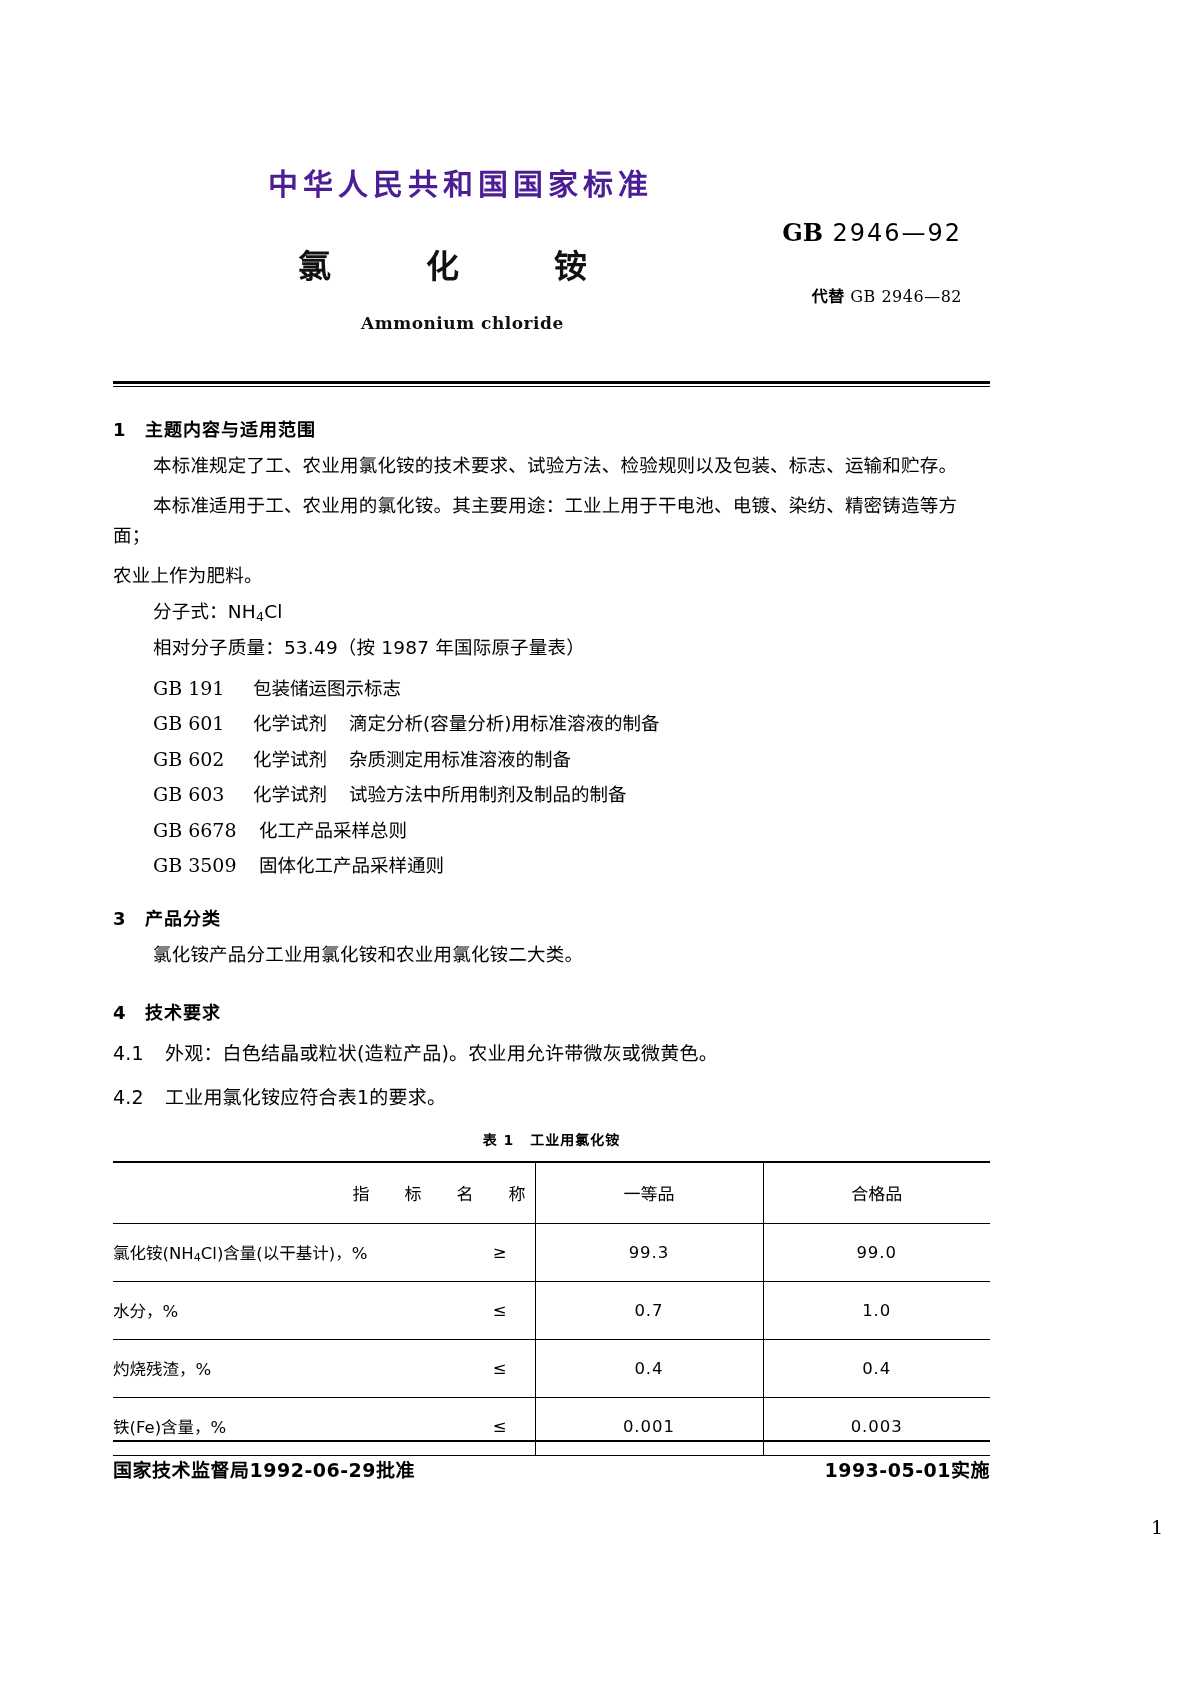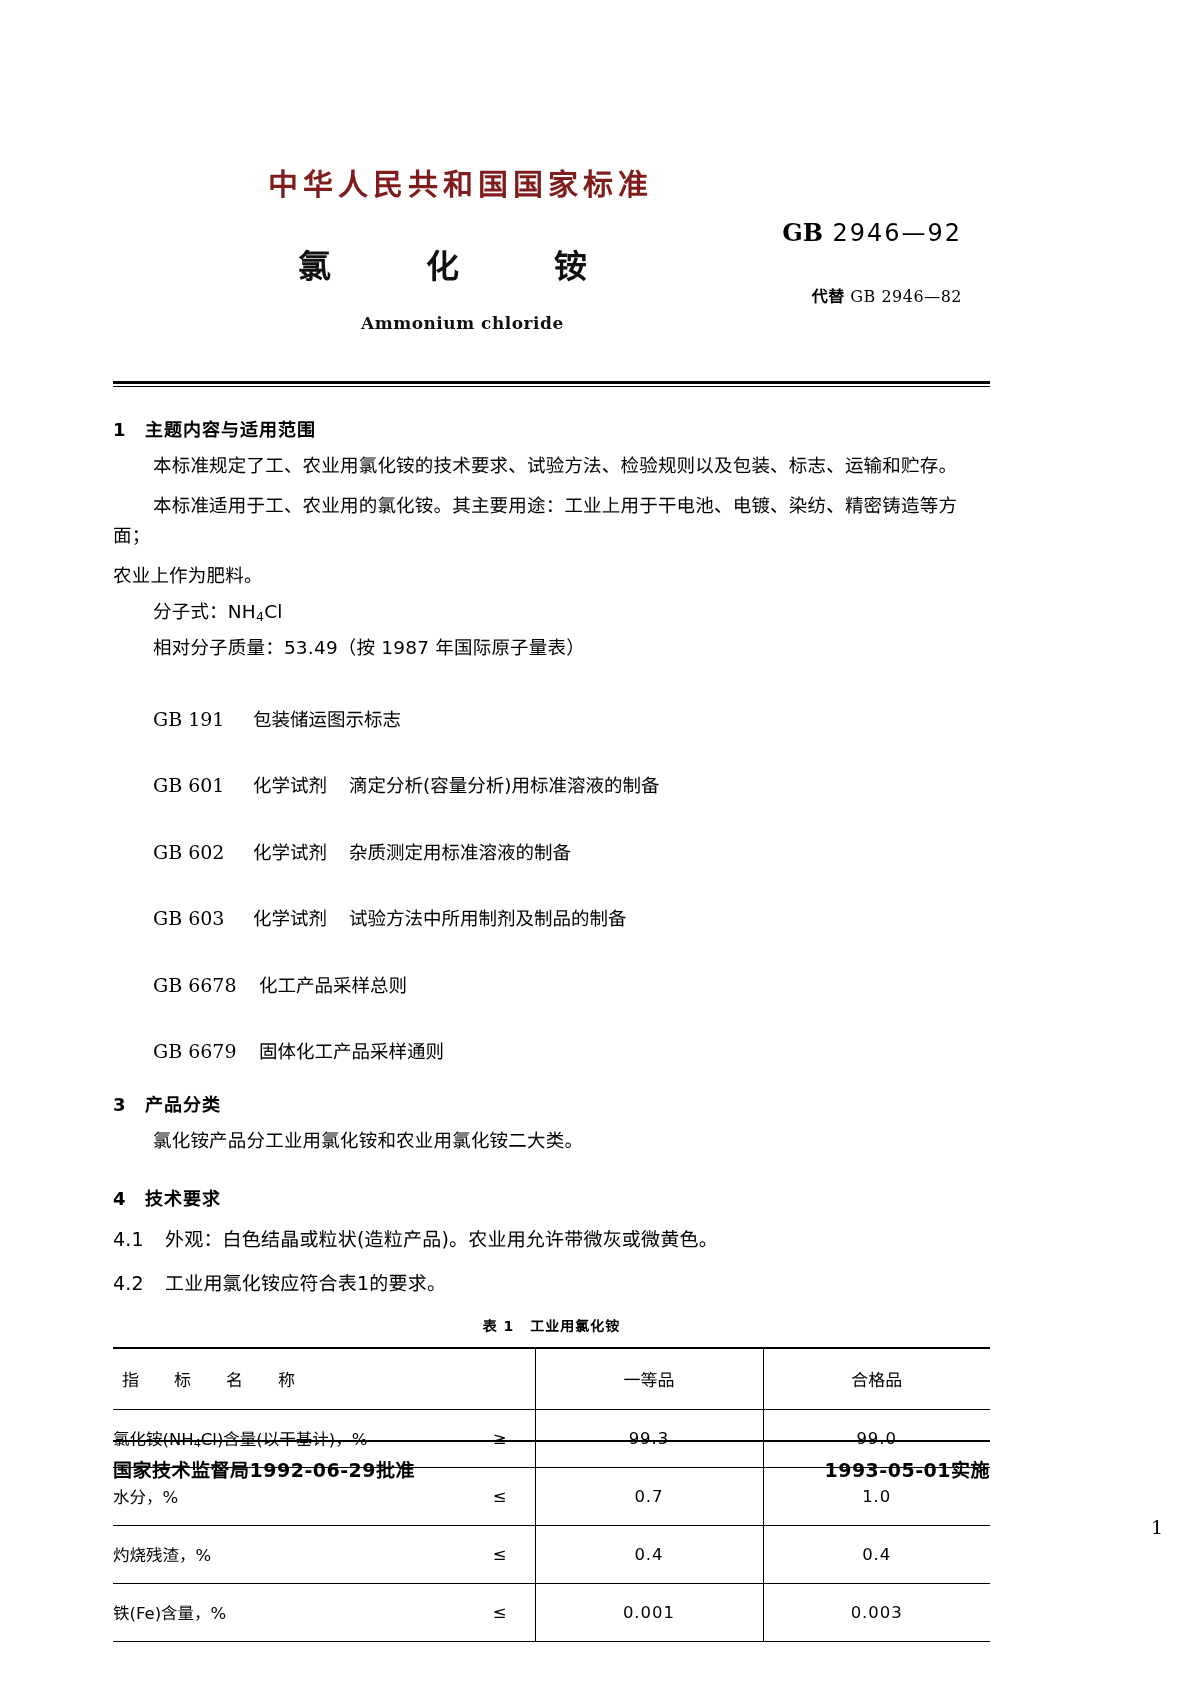--- a/index.html
+++ b/index.html
@@ -31,21 +31,21 @@
     position: relative;
     height: 235px;
     padding-top: 160px;
     box-sizing: border-box;
   }
   .nat-title {
     font-family: "DejaVu Sans", "Liberation Sans", sans-serif;
     font-weight: 700;
     font-size: 30px;
     letter-spacing: 5px;
-    color: #7f1d1d;
+    color: #4c1d95;
     padding-left: 155px;
   }
   .doc-title {
     font-family: "DejaVu Sans", "Liberation Sans", sans-serif;
     font-weight: 700;
     font-size: 33px;
     color: #111;
     padding-left: 185px;
     margin-top: 36px;
     letter-spacing: 2px;
@@ -139,21 +139,20 @@
     line-height: 1.0;
     margin-top: 16px;
     padding-left: 40px;
     white-space: nowrap;
   }
   .ref-item .code {
     font-family: "DejaVu Serif", "Liberation Serif", serif;
     font-size: 19px;
     display: inline-block;
     width: 100px;
-    margin-top: 31px;
   }
   .ref-item .code.wide { width: 106px; }
   .ref-item .name {
     font-family: "DejaVu Sans", "Liberation Sans", sans-serif;
     font-size: 18.5px;
   }
   .ref-item .gap { display: inline-block; width: 22px; }
 
   sub { font-size: 0.68em; vertical-align: -0.22em; }
 
@@ -180,21 +179,21 @@
   table.spec thead th {
     border-top: 2.5px solid #000;
     border-bottom: 1px solid #000;
     height: 60px;
     font-weight: 400;
     font-family: "DejaVu Sans", "Liberation Sans", sans-serif;
     font-size: 17px;
     text-align: center;
     vertical-align: middle;
   }
-  table.spec thead th.c1 { text-align: left; }
+  table.spec thead th.c1 { text-align: right; }
   table.spec thead th.sp { letter-spacing: 9px; padding-left: 9px; }
   table.spec tbody td {
     border-bottom: 1px solid #000;
     height: 57px;
     vertical-align: middle;
     font-family: "DejaVu Sans", "Liberation Sans", sans-serif;
     font-size: 16.5px;
   }
   table.spec tbody tr:last-child td { border-bottom: 1.6px solid #000; }
   td.name { padding-left: 6px; text-align: left; }
@@ -294,21 +293,21 @@
 
       <div class="ref-item">
         <span class="code">GB 603</span><span class="name">化学试剂</span><span class="gap"></span><span class="name">试验方法中所用制剂及制品的制备</span>
       </div>
 
       <div class="ref-item">
         <span class="code wide">GB 6678</span><span class="name">化工产品采样总则</span>
       </div>
 
       <div class="ref-item">
-        <span class="code wide">GB 6679</span><span class="name">固体化工产品采样通则</span>
+        <span class="code wide">GB 3509</span><span class="name">固体化工产品采样通则</span>
       </div>
 
 
     </div>
 
     <div class="sec-head">
       <span class="no">3</span><span>产品分类</span>
     </div>
 
     <p class="para">氯化铵产品分工业用氯化铵和农业用氯化铵二大类。</p>

